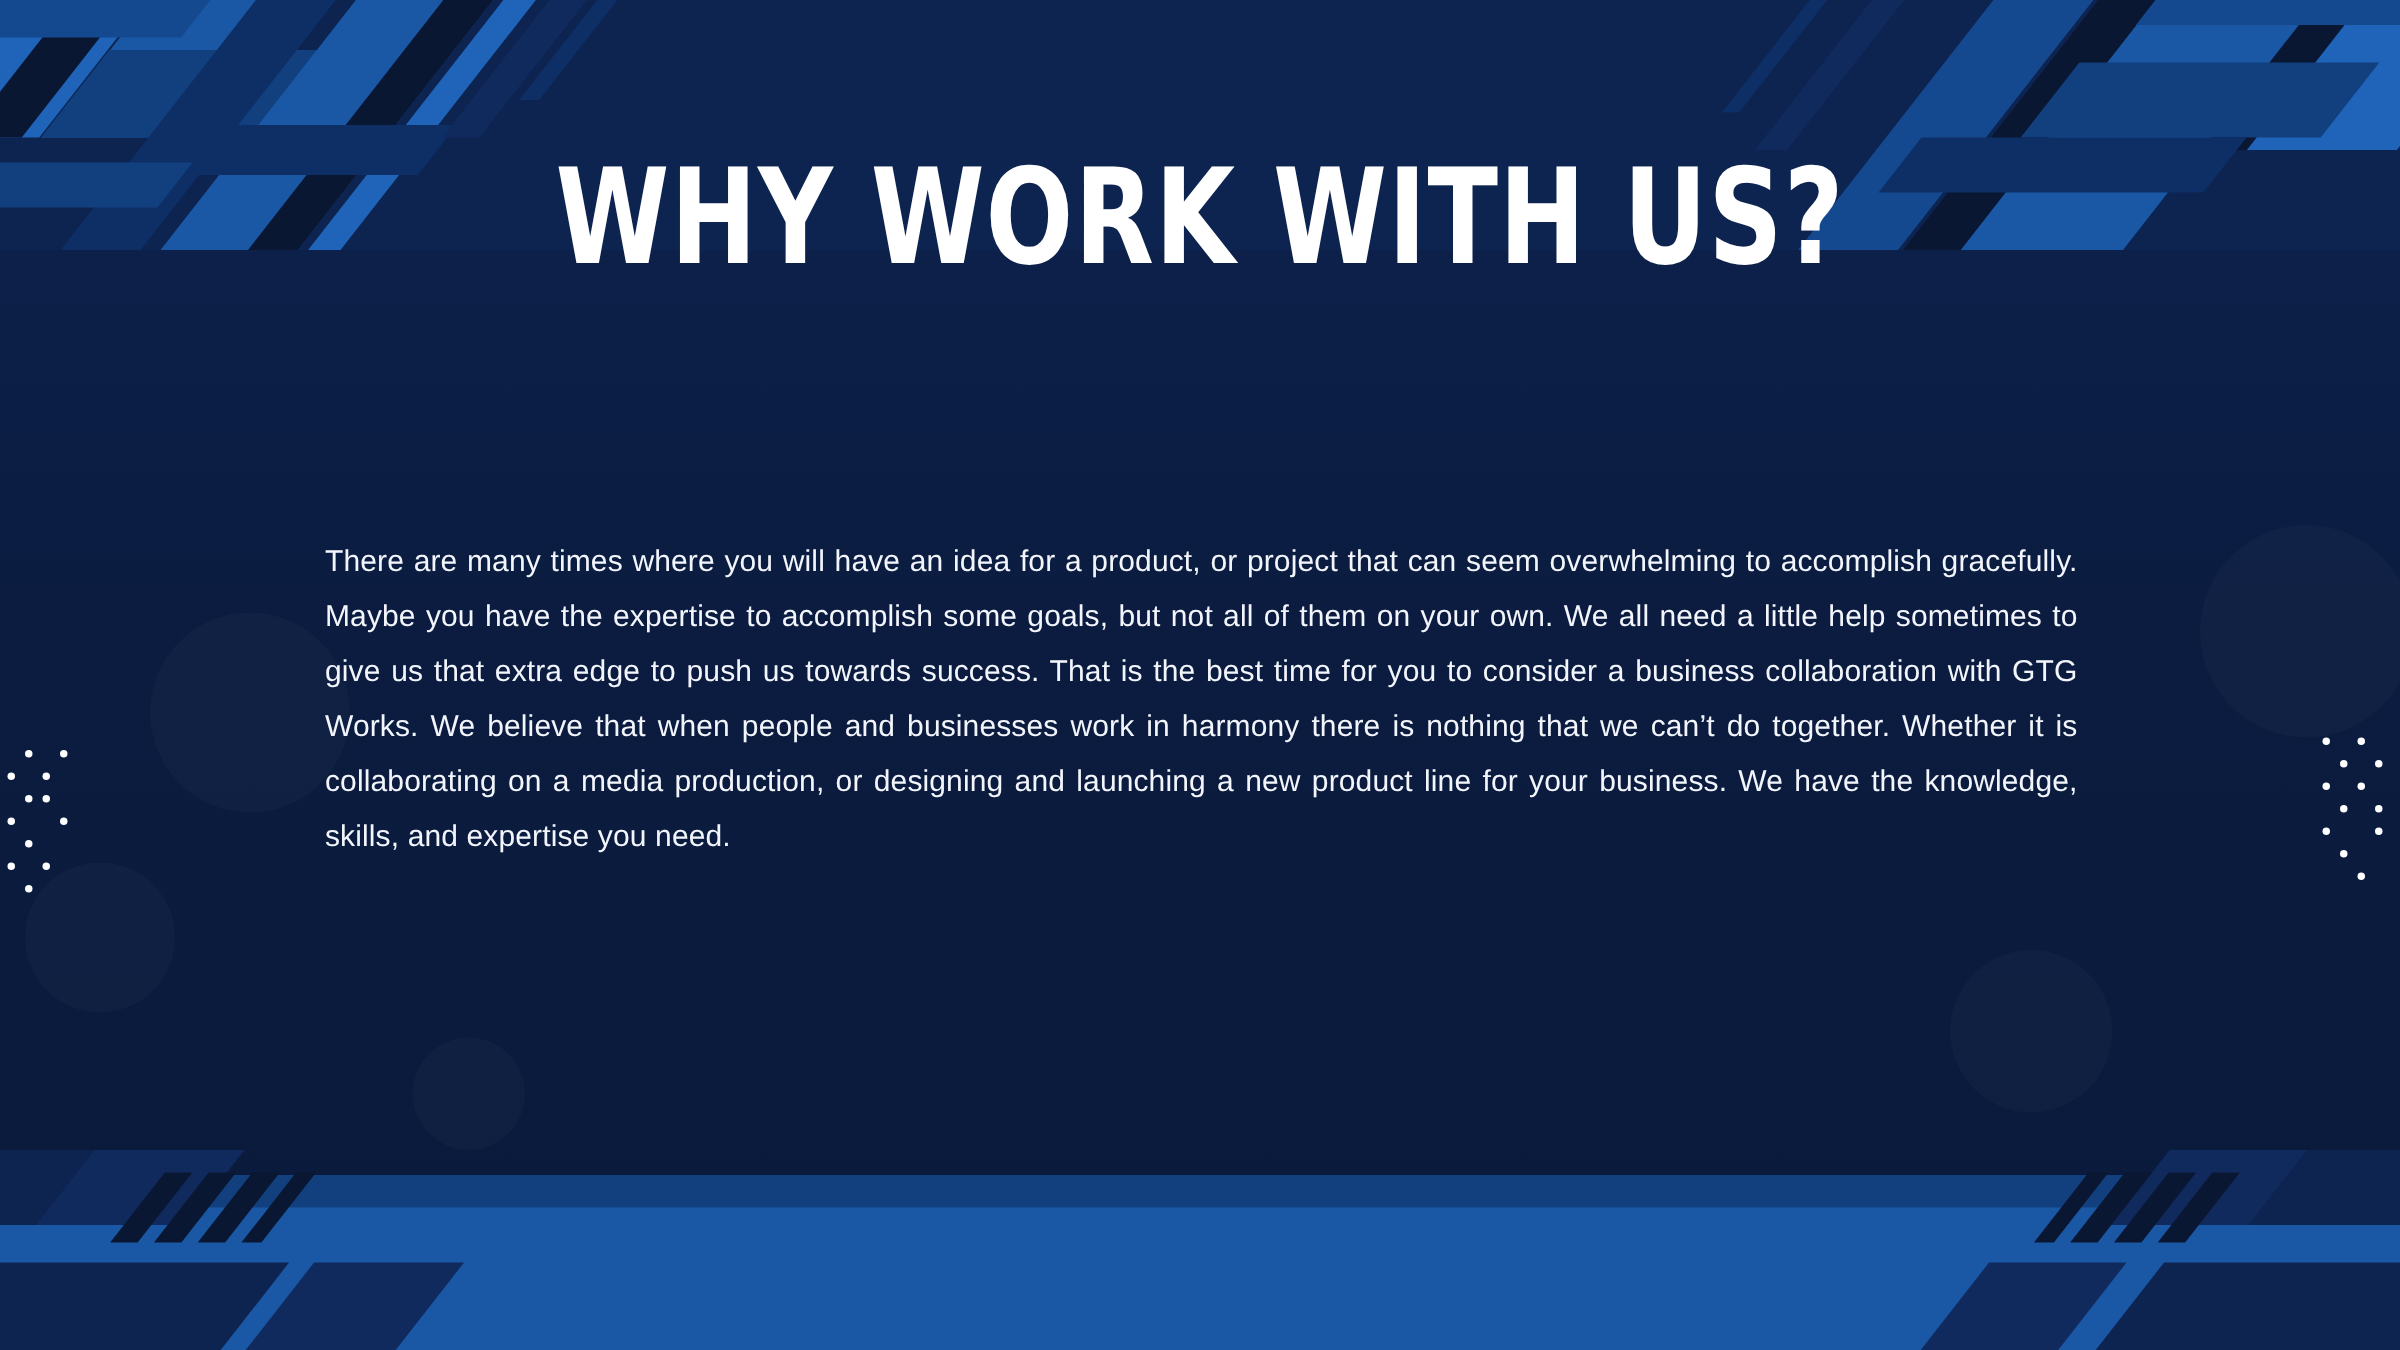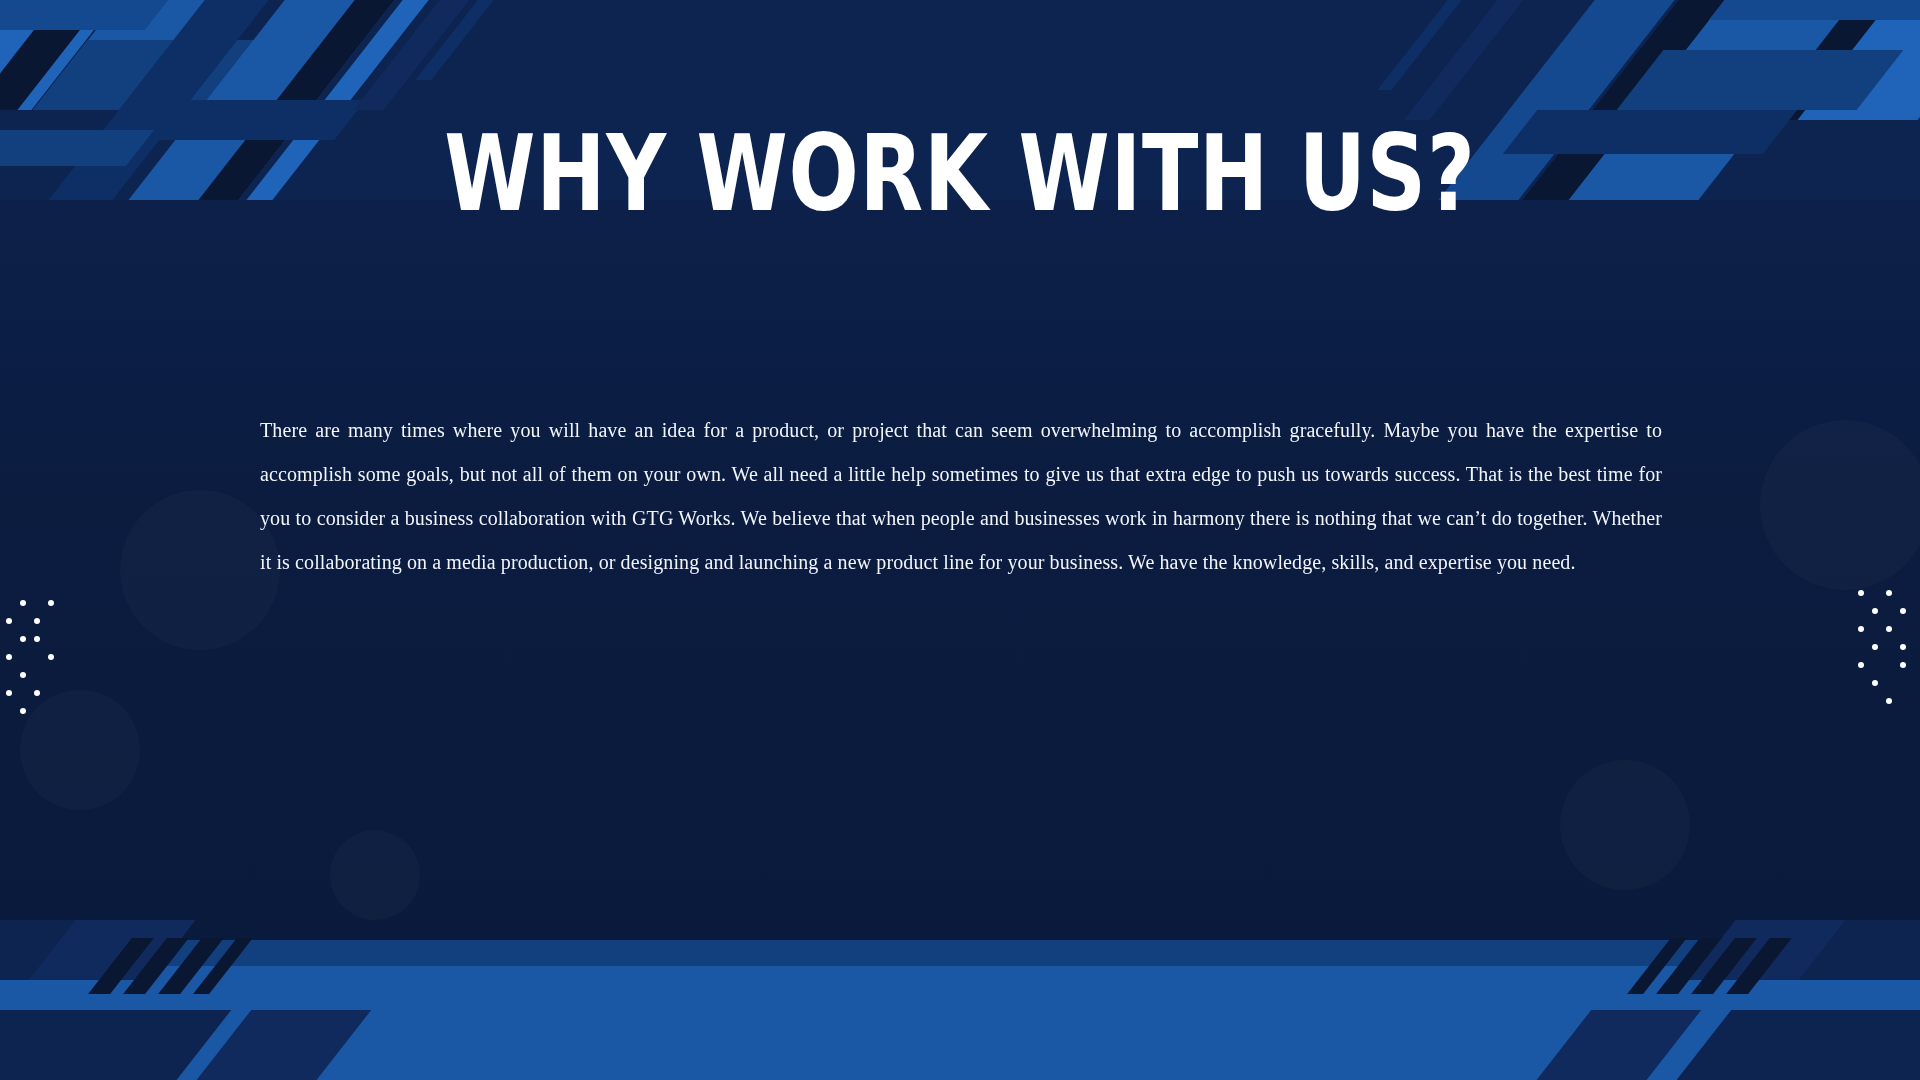--- a/index.html
+++ b/index.html
@@ -98,26 +98,26 @@
     text-align: center;
     color: #3d82e0;
     font-family: "Liberation Sans", sans-serif;
     font-size: 30px;
     letter-spacing: 0.6px;
     white-space: nowrap;
   }
 
   .body-text {
     position: absolute;
-    top: 408px;
+    top: 428px;
     left: 260px;
     width: 1402px;
     color: #f2f5fb;
-    font-family: Liberation Serif, serif;
-    font-size: 20px;
+    font-family: Liberation Sans, sans-serif;
+    font-size: 24px;
     line-height: 44px;
     text-align: justify;
     text-justify: inter-word;
     letter-spacing: 0.1px;
   }
 </style>
 </head>
 <body>
 
 <div class="slide">

